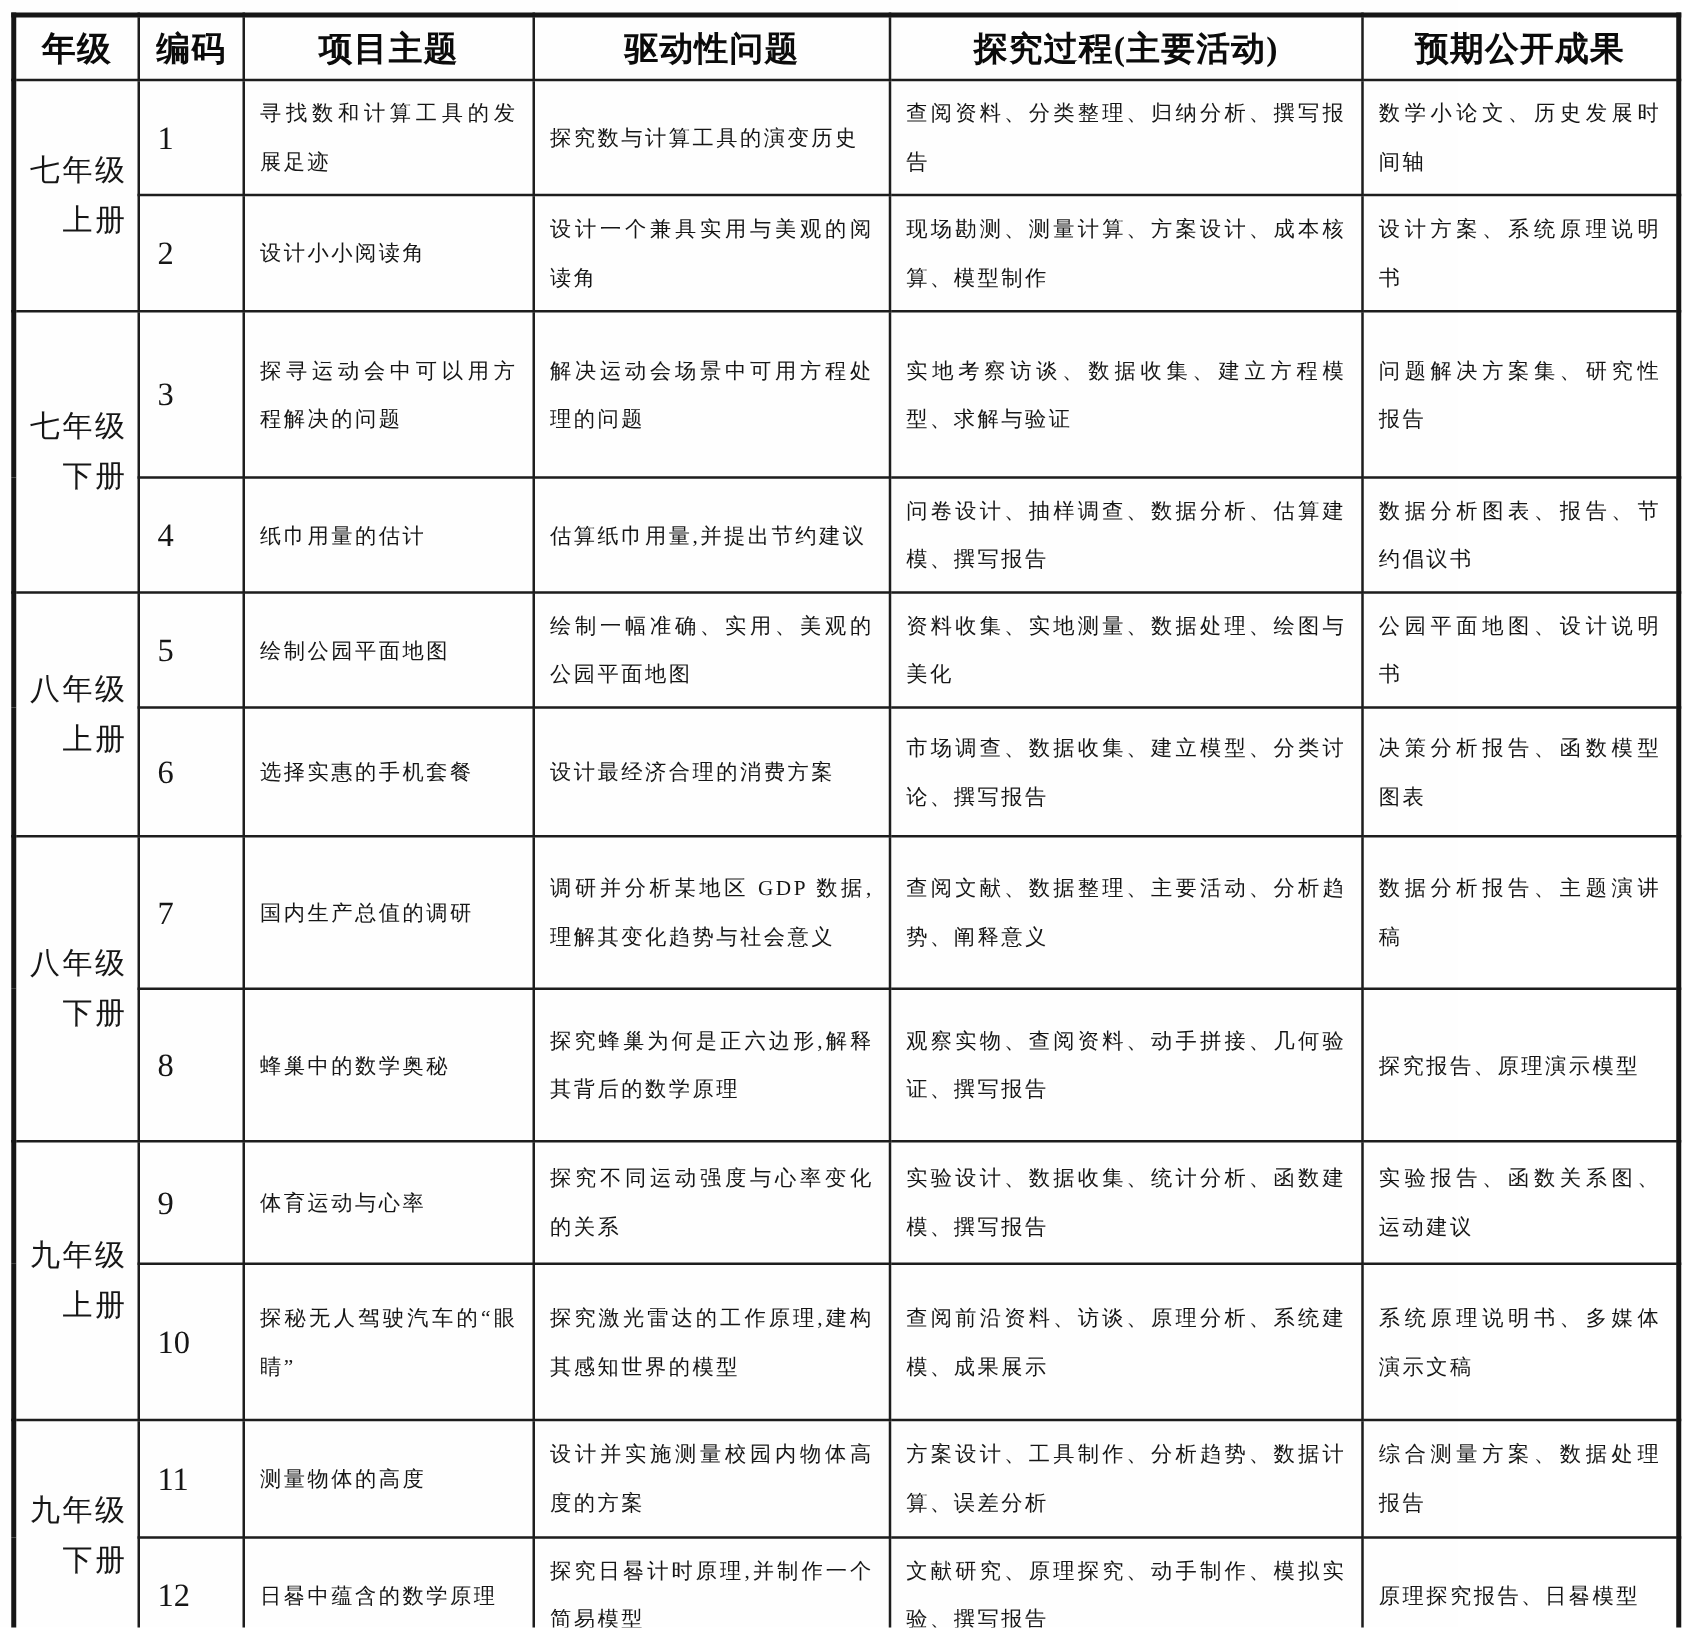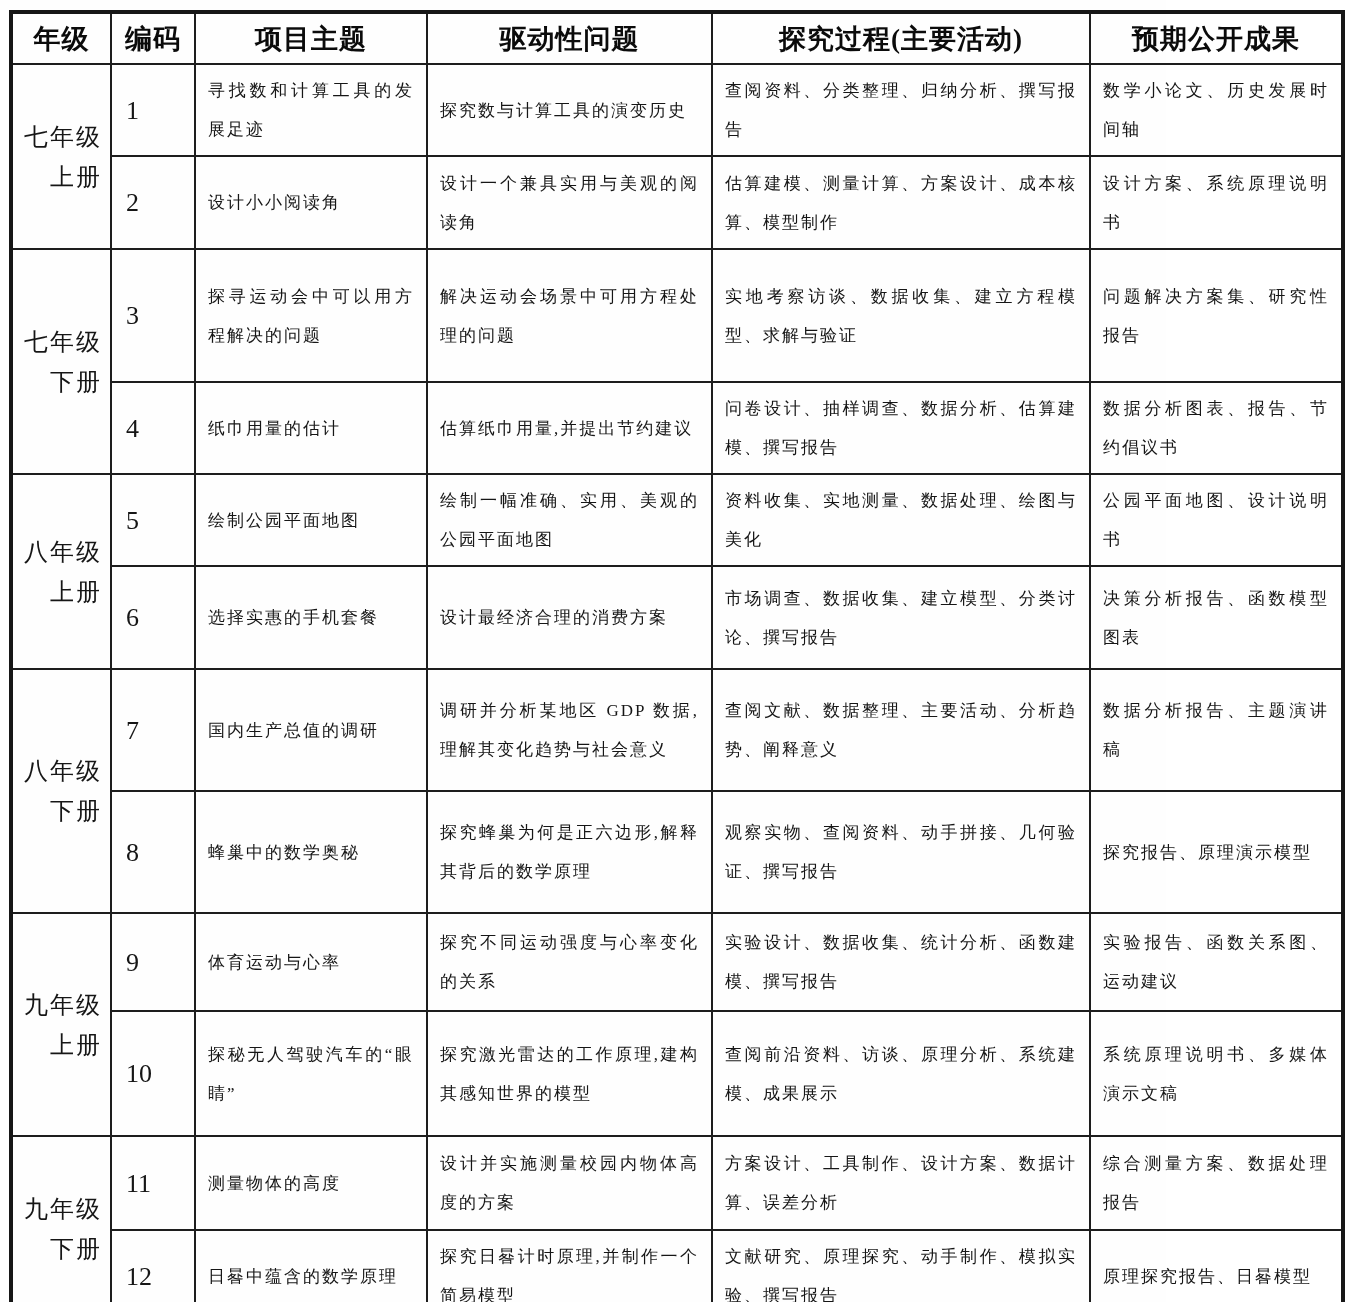--- a/index.html
+++ b/index.html
@@ -87,21 +87,21 @@
         <td class="code txt">1</td>
         <td class="txt">寻找数和计算工具的发展足迹</td>
         <td class="txt">探究数与计算工具的演变历史</td>
         <td class="txt">查阅资料、分类整理、归纳分析、撰写报告</td>
         <td class="txt">数学小论文、历史发展时间轴</td>
       </tr>
       <tr style="height:93px">
         <td class="code txt">2</td>
         <td class="txt">设计小小阅读角</td>
         <td class="txt">设计一个兼具实用与美观的阅读角</td>
-        <td class="txt">估算建模、测量计算、方案设计、成本核算、模型制作</td>
+        <td class="txt">现场勘测、测量计算、方案设计、成本核算、模型制作</td>
         <td class="txt">设计方案、系统原理说明书</td>
       </tr>
 
       <tr style="height:133px">
         <td class="grade" rowspan="2">七年级下册</td>
         <td class="code txt">3</td>
         <td class="txt">探寻运动会中可以用方程解决的问题</td>
         <td class="txt">解决运动会场景中可用方程处理的问题</td>
         <td class="txt">实地考察访谈、数据收集、建立方程模型、求解与验证</td>
         <td class="txt">问题解决方案集、研究性报告</td>
@@ -160,21 +160,21 @@
         <td class="txt">探究激光雷达的工作原理,建构其感知世界的模型</td>
         <td class="txt">查阅前沿资料、访谈、原理分析、系统建模、成果展示</td>
         <td class="txt">系统原理说明书、多媒体演示文稿</td>
       </tr>
 
       <tr style="height:94px">
         <td class="grade" rowspan="2">九年级下册</td>
         <td class="code txt">11</td>
         <td class="txt">测量物体的高度</td>
         <td class="txt">设计并实施测量校园内物体高度的方案</td>
-        <td class="txt">方案设计、工具制作、设计方案、数据计算、误差分析</td>
+        <td class="txt">方案设计、工具制作、分析趋势、数据计算、误差分析</td>
         <td class="txt">综合测量方案、数据处理报告</td>
       </tr>
       <tr style="height:83px">
         <td class="code txt">12</td>
         <td class="txt">日晷中蕴含的数学原理</td>
         <td class="txt">探究日晷计时原理,并制作一个简易模型</td>
         <td class="txt">文献研究、原理探究、动手制作、模拟实验、撰写报告</td>
         <td class="txt">原理探究报告、日晷模型</td>
       </tr>
     </tbody>

